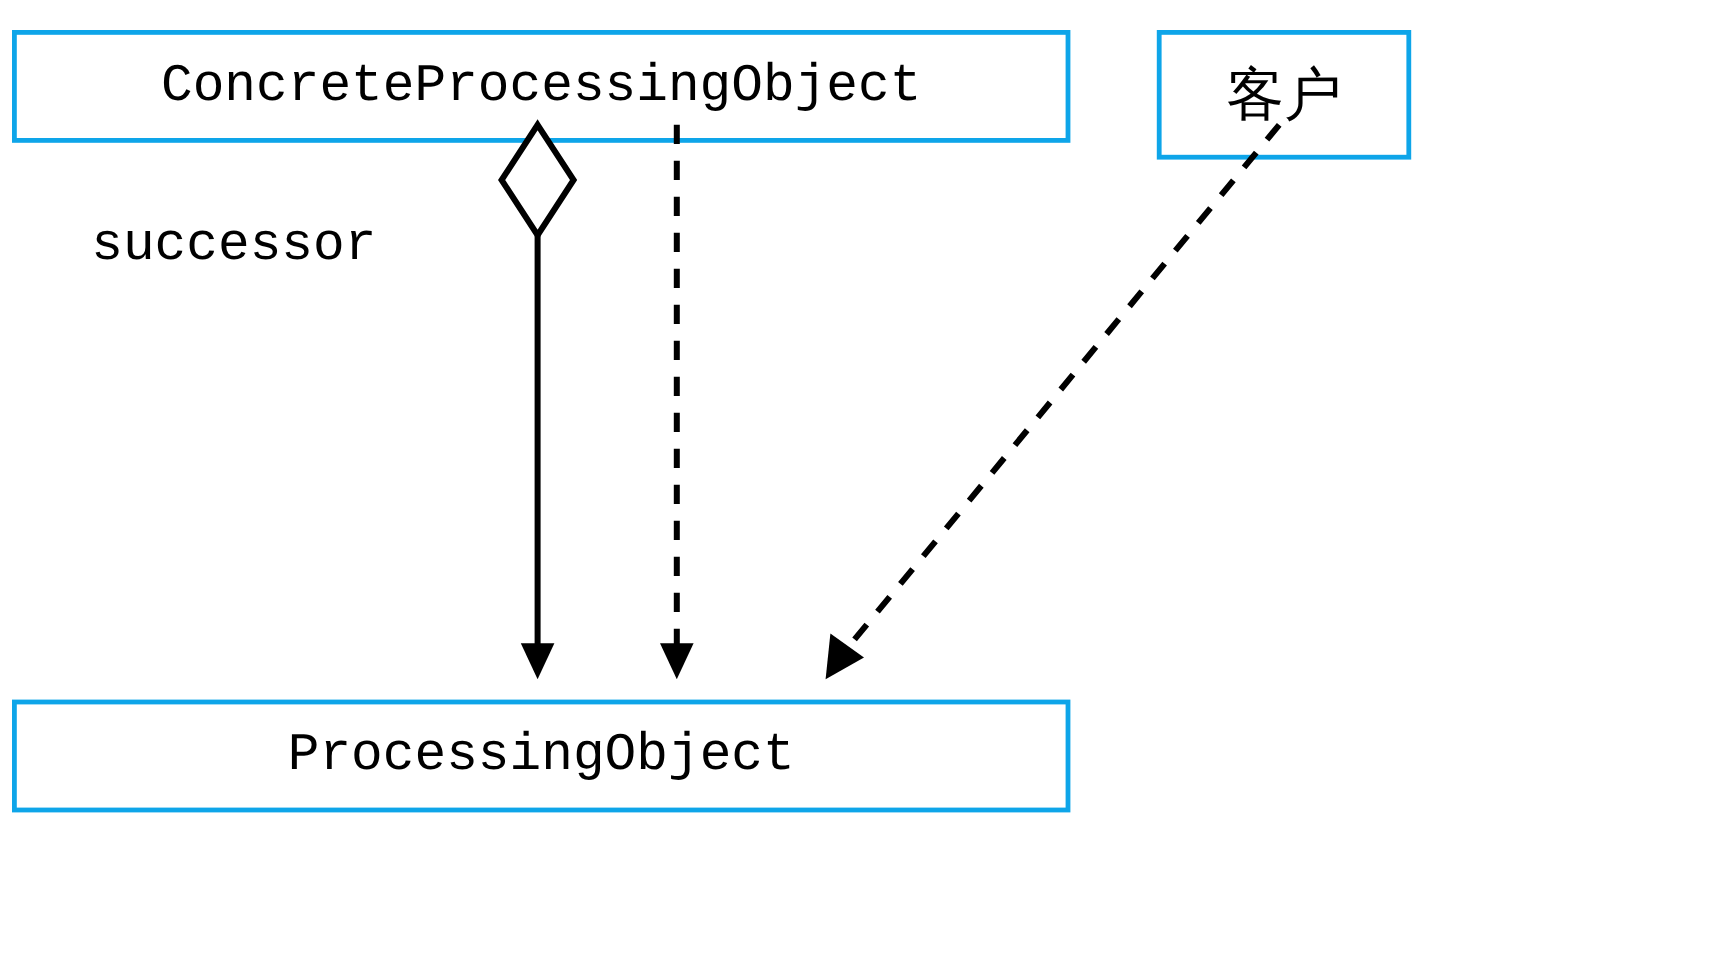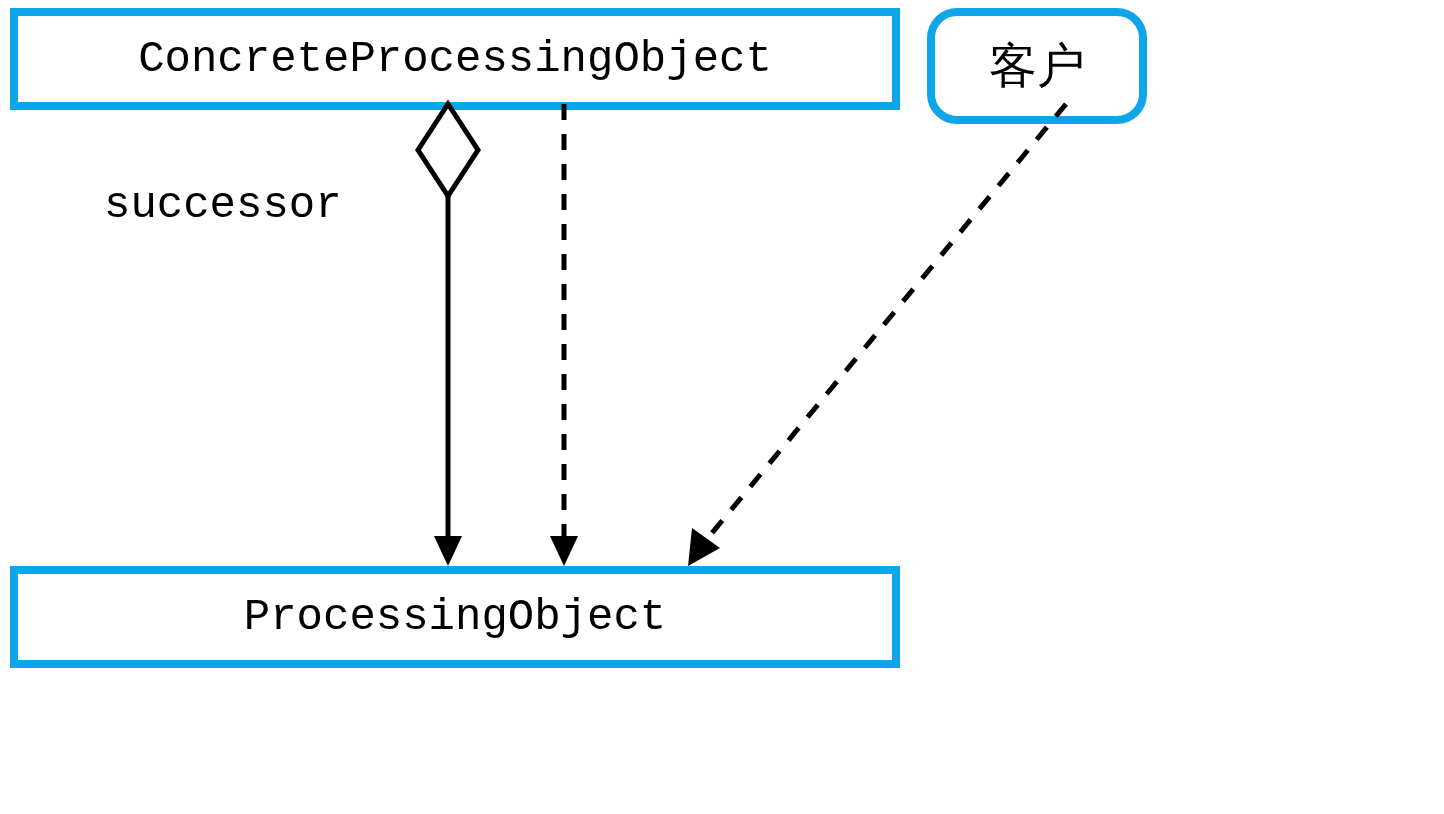--- a/index.html
+++ b/index.html
@@ -7,23 +7,24 @@
       padding: 0;
       width: 1444px;
       height: 814px;
       background: white;
       font-family: "Courier New", monospace;
       position: relative;
     }
     
     .uml-box {
       position: absolute;
-      border: 8px solid #0ea5e9;
+      border: 4px solid #0ea5e9;
       background: white;
       text-align: center;
+      margin-top: 17px;
     }
     
     .uml-title {
       padding: 18px 20px;
       font-size: 44px;
       font-family: "Courier New", monospace;
     }
     
     .uml-method {
       border-top: 4px solid black;
@@ -51,29 +52,29 @@
       pointer-events: none;
     }
   </style>
 </head>
 <body>
 
 <div class="uml-box" style="left: 10px; top: 8px; width: 874px;">
   <div class="uml-title">ConcreteProcessingObject</div>
 </div>
 
-<div class="uml-box" style="left: 927px; top: 8px; width: 204px; border-radius: 30px;">
+<div class="uml-box" style="left: 964px; top: 8px; width: 204px;">
   <div class="client-box">客户</div>
 </div>
 
 <div class="uml-box" style="left: 10px; top: 566px; width: 874px;">
   <div class="uml-title">ProcessingObject</div>
 </div>
 
-<div class="label" style="left: 76px; top: 180px; margin-left: 28px;">successor</div>
+<div class="label" style="left: 76px; top: 180px;">successor</div>
 
 <svg width="1444" height="814">
 
   <g>
     <polygon points="448,104 478,150 448,196 418,150" fill="white" stroke="black" stroke-width="5"></polygon>
   </g>
 
   <g>
     <line x1="448" y1="196" x2="448" y2="546" stroke="black" stroke-width="5"></line>
 

